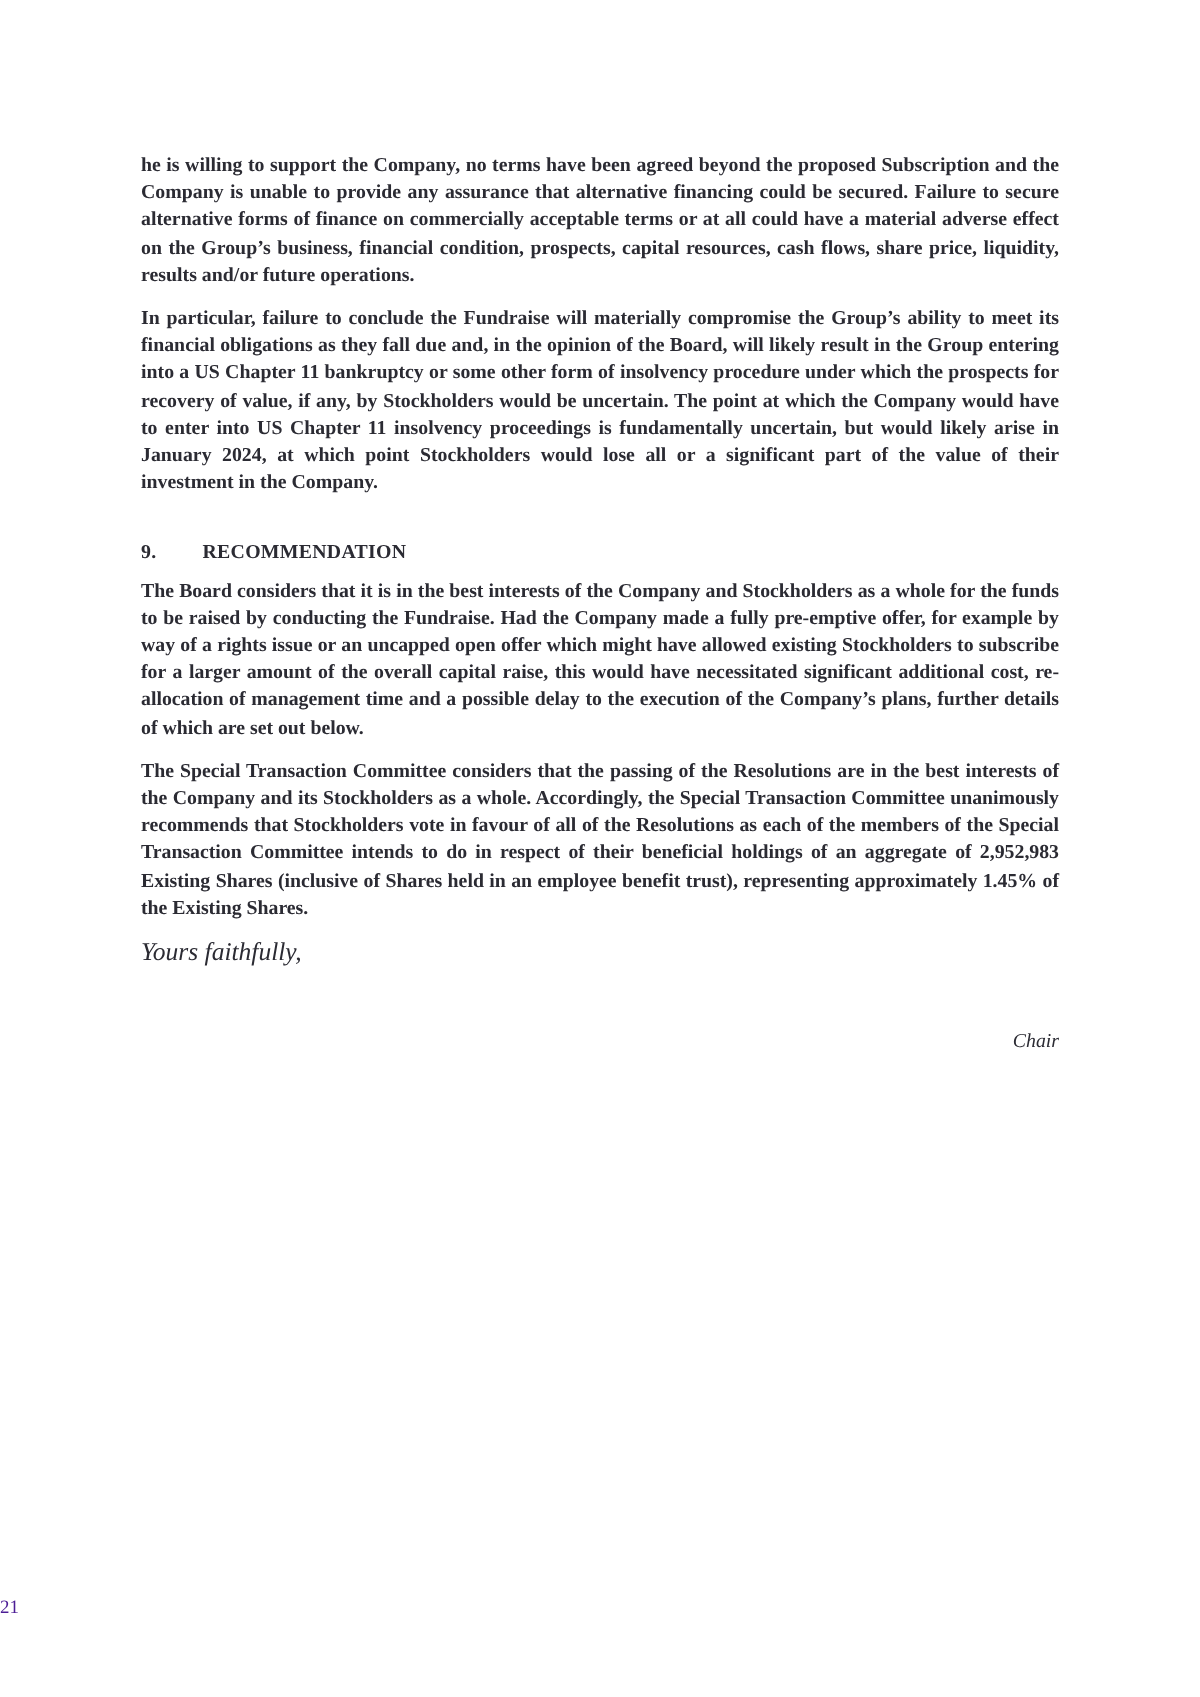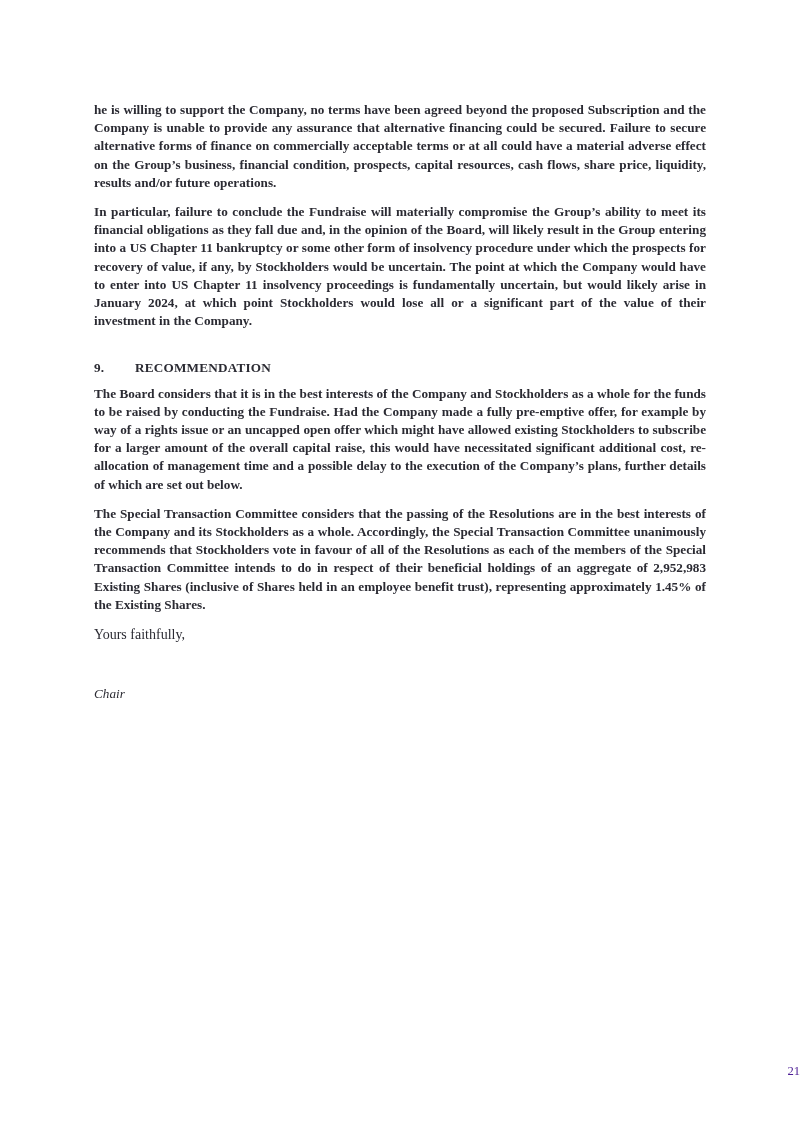--- a/index.html
+++ b/index.html
@@ -67,44 +67,46 @@
     display: inline-block;
     width: 41px;
     flex: 0 0 41px;
   }
   .heading-title {
     display: inline-block;
     white-space: nowrap;
   }
   .closing {
     margin-top: 12px;
-    font-size: 14px;
+    font-size: 17px;
     line-height: 18.2px;
     font-weight: normal;
+    font-style: italic;
   }
   .signature-block {
     margin-top: 41px;
   }
   .signature-name {
     font-size: 13.2px;
     line-height: 18.2px;
     font-weight: bold;
   }
   .signature-role {
     font-size: 13.2px;
     line-height: 18.2px;
     font-style: italic;
     font-weight: normal;
+    text-align: right;
   }
   .page-number {
     position: absolute;
     left: 0;
     right: 0;
     top: 1063px;
-    text-align: right;
+    text-align: left;
     font-size: 12.6px;
     line-height: 16px;
     color: #4c1d95;
     font-weight: normal;
   }
 </style>
 </head>
 <body>
 
 <div class="page">

